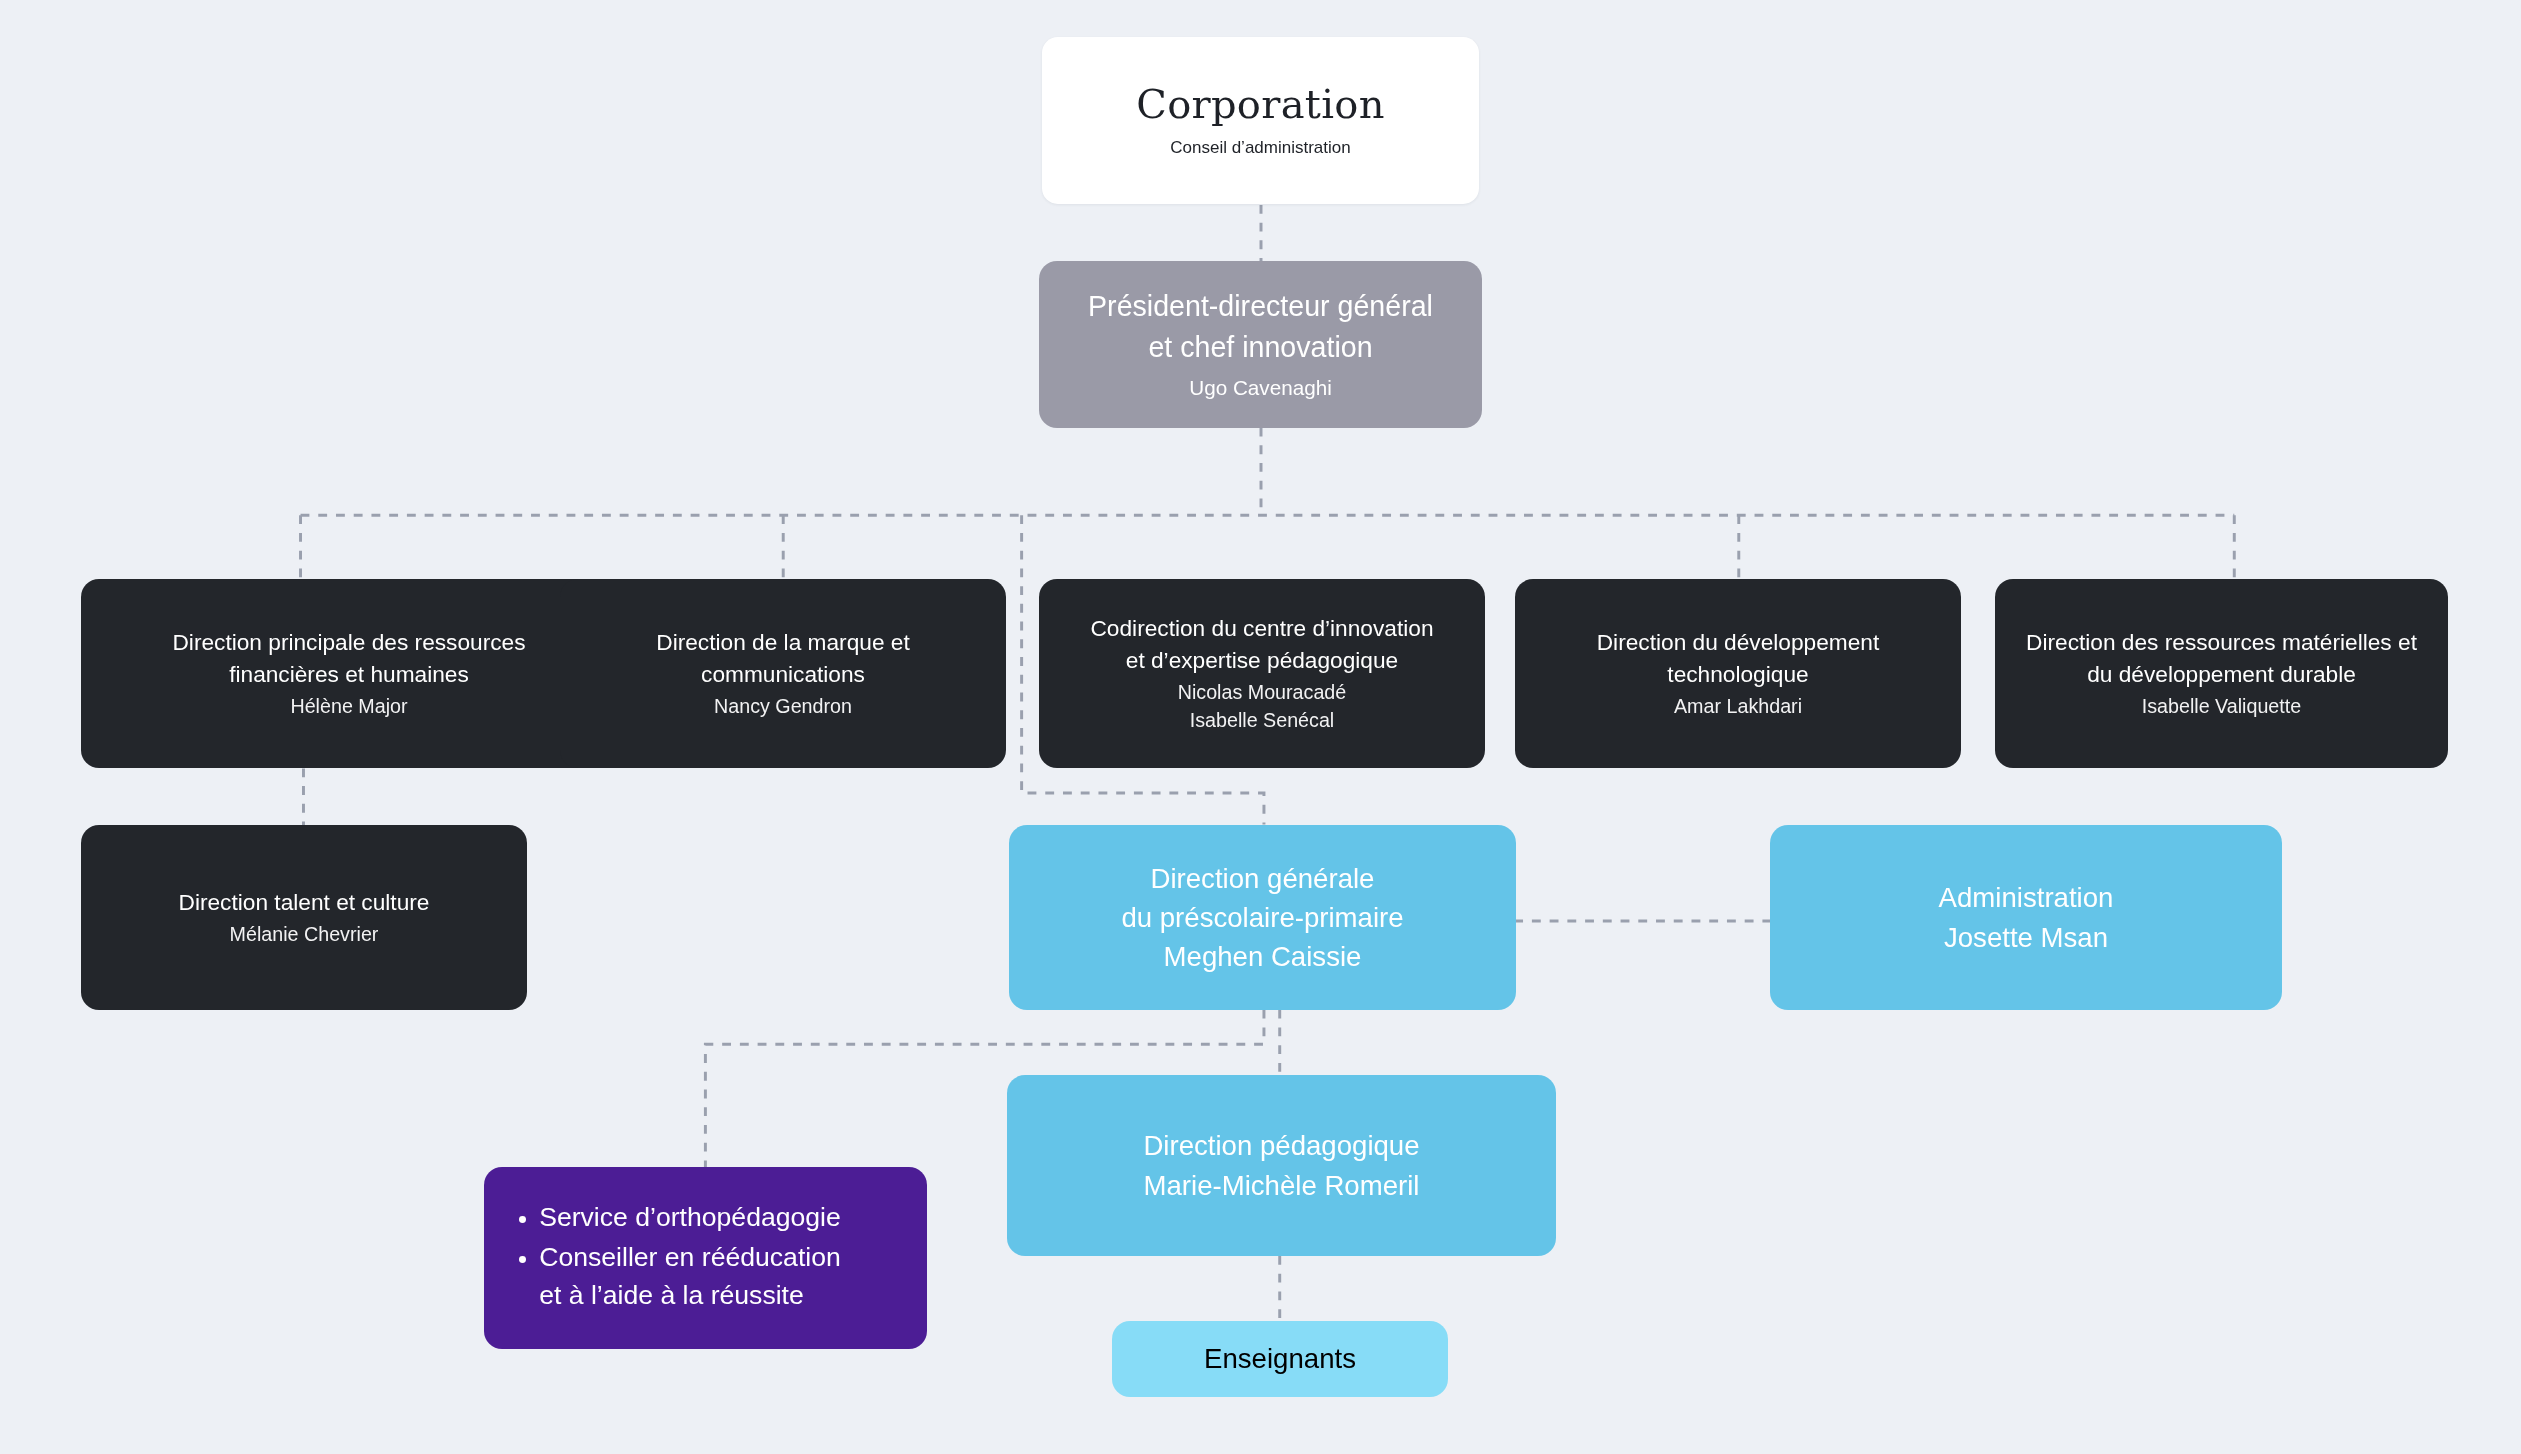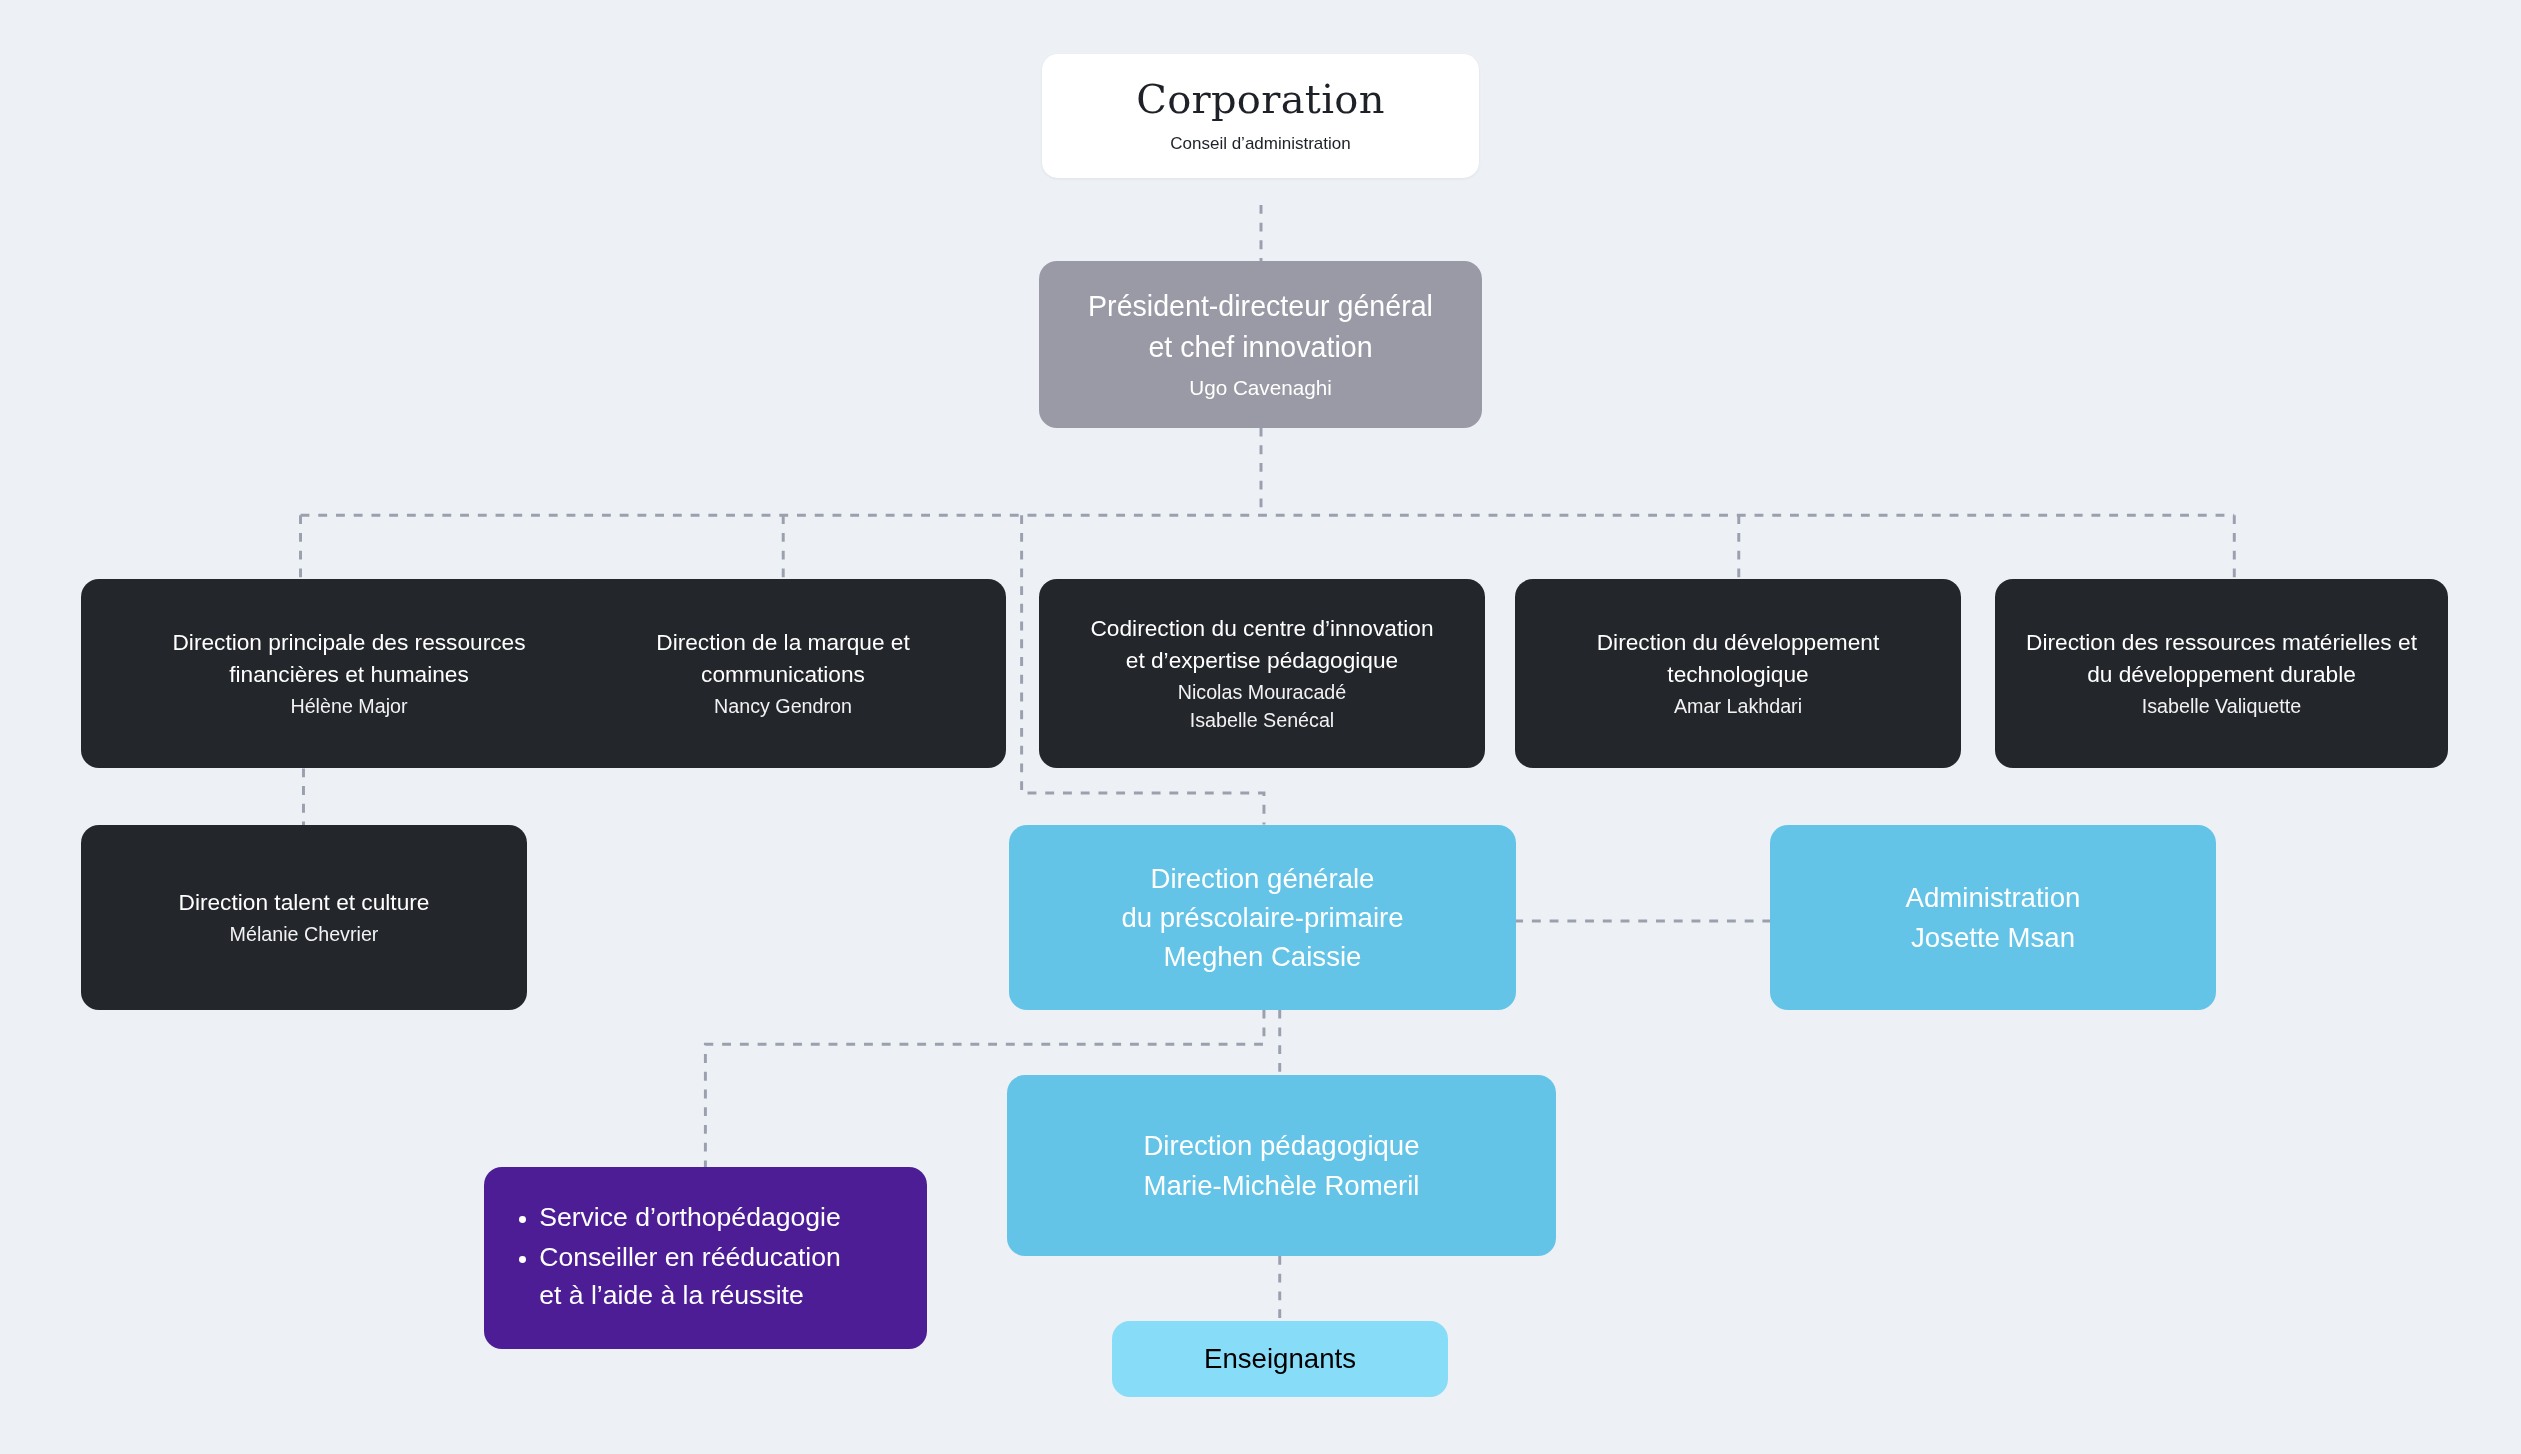--- a/index.html
+++ b/index.html
@@ -182,21 +182,21 @@
       <path d="M 1537 935 L 1797 935"></path>
 
       <path d="M 1299 1025 L 1299 1091"></path>
 
       <path d="M 1283 1025 L 1283 1060 L 716 1060 L 716 1185"></path>
 
       <path d="M 1299 1275 L 1299 1341"></path>
     </g>
   </svg>
 
-  <div class="node node--root" style="left:1042px; top:37px; width:437px; height:124px;margin-top:17px;">
+  <div class="node node--root" style="left:1042px; top:37px; width:437px; height:167px;">
     <div class="title">Corporation</div>
     <div class="person">Conseil d’administration</div>
   </div>
 
   <div class="node node--grey" style="left:1039px; top:261px; width:443px; height:167px;">
     <div class="title">Président-directeur général
 et chef innovation</div>
     <div class="person">Ugo Cavenaghi</div>
   </div>
 
@@ -235,21 +235,21 @@
     <div class="title">Direction talent et culture</div>
     <div class="person">Mélanie Chevrier</div>
   </div>
 
   <div class="node node--blue" style="left:1009px; top:825px; width:507px; height:185px;">
     <div class="title">Direction générale
 du préscolaire-primaire</div>
     <div class="person">Meghen Caissie</div>
   </div>
 
-  <div class="node node--blue" style="left:1770px; top:825px; width:446px; height:185px;">
+  <div class="node node--blue" style="left:1770px; top:825px; width:512px; height:185px;">
     <div class="title">Administration</div>
     <div class="person">Josette Msan</div>
   </div>
 
   <div class="node node--blue" style="left:1007px; top:1075px; width:549px; height:181px;">
     <div class="title">Direction pédagogique</div>
     <div class="person">Marie-Michèle Romeril</div>
   </div>
 
   <div class="node node--list" style="left:484px; top:1167px; width:443px; height:182px;">

